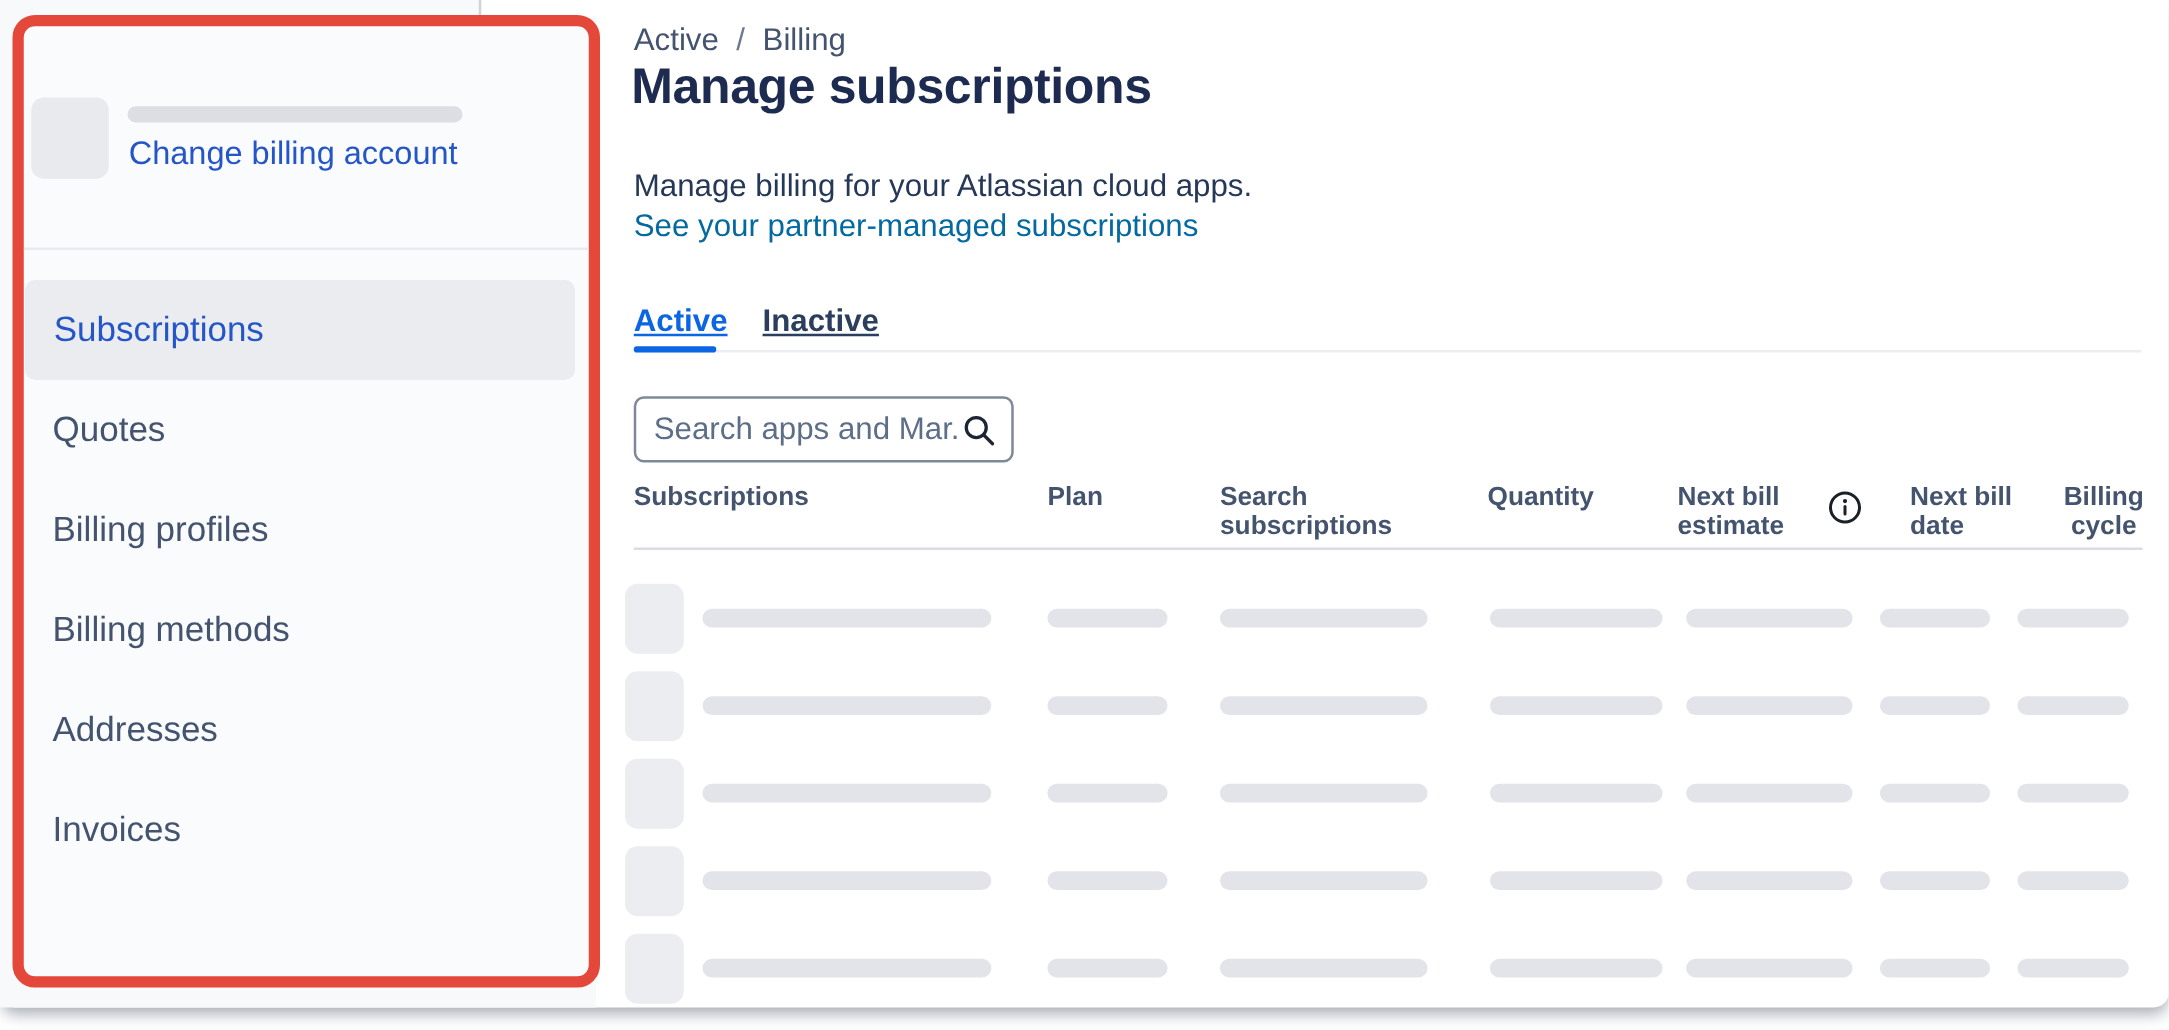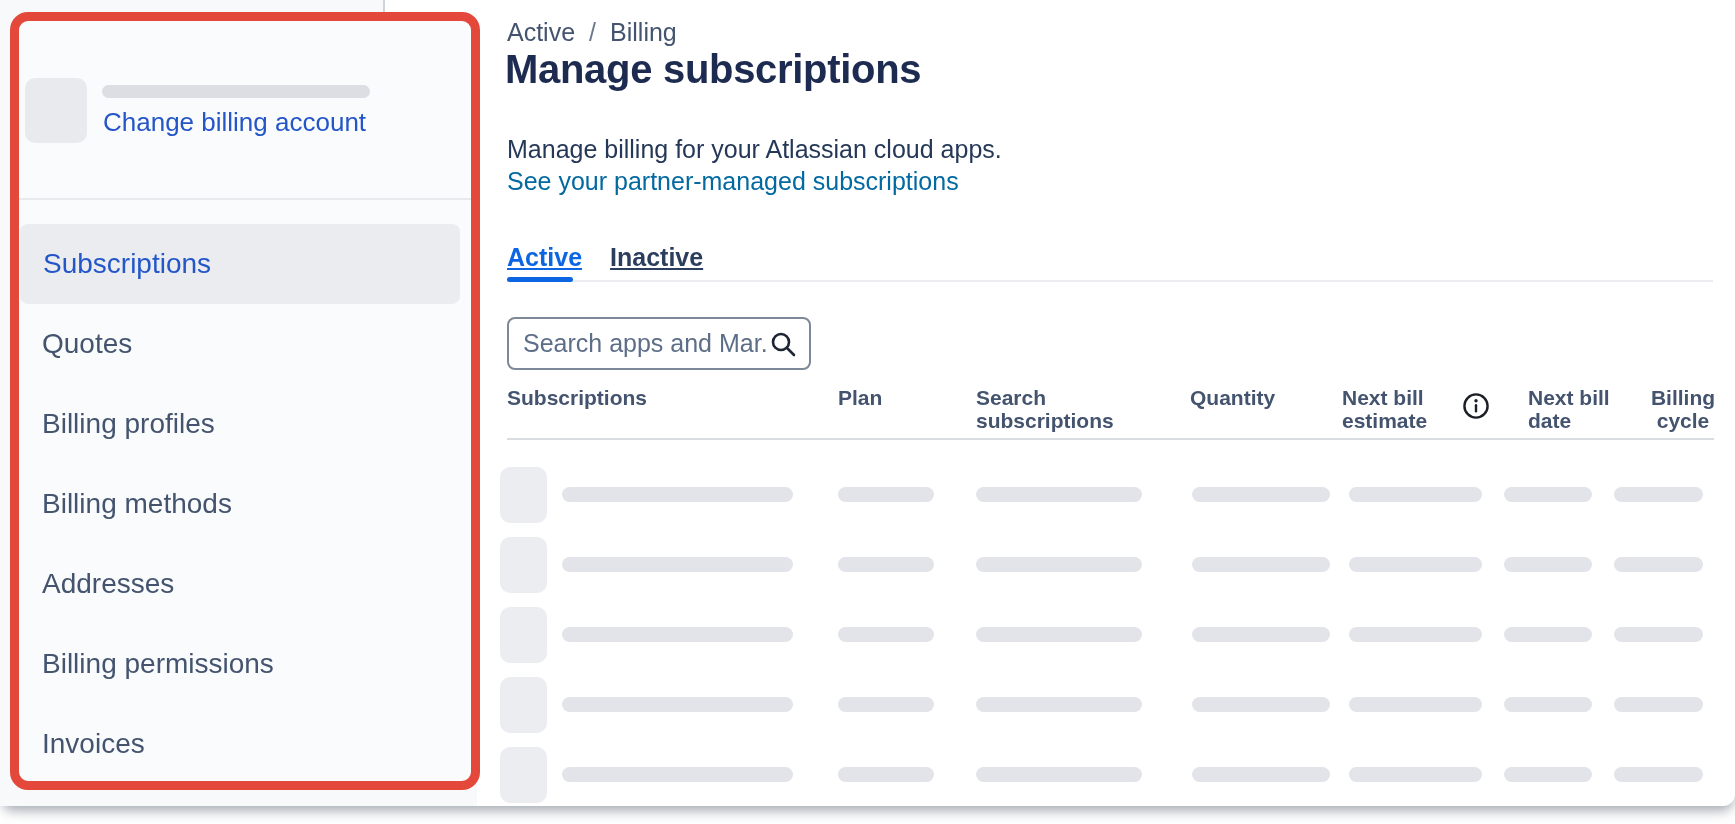--- a/index.html
+++ b/index.html
@@ -80,21 +80,20 @@
       <div class="side-avatar"></div>
       <div class="side-bar-sk"></div>
       <div class="change-link">Change billing account</div>
       <div class="side-divider"></div>
       <div class="nav" id="nav">
           <div class="nav-item selected">Subscriptions</div>
           <div class="nav-item">Quotes</div>
           <div class="nav-item">Billing profiles</div>
           <div class="nav-item">Billing methods</div>
           <div class="nav-item">Addresses</div>
-          <div class="nav-item">Billing permissions</div>
           <div class="nav-item">Invoices</div>
         </div>
     </div>
 
     <div class="breadcrumb" id="breadcrumb">
         <span class="crumb">Active</span>
         <span class="sep">/</span>
         <span class="crumb">Billing</span>
       </div>
     <div class="page-title">Manage subscriptions</div>

